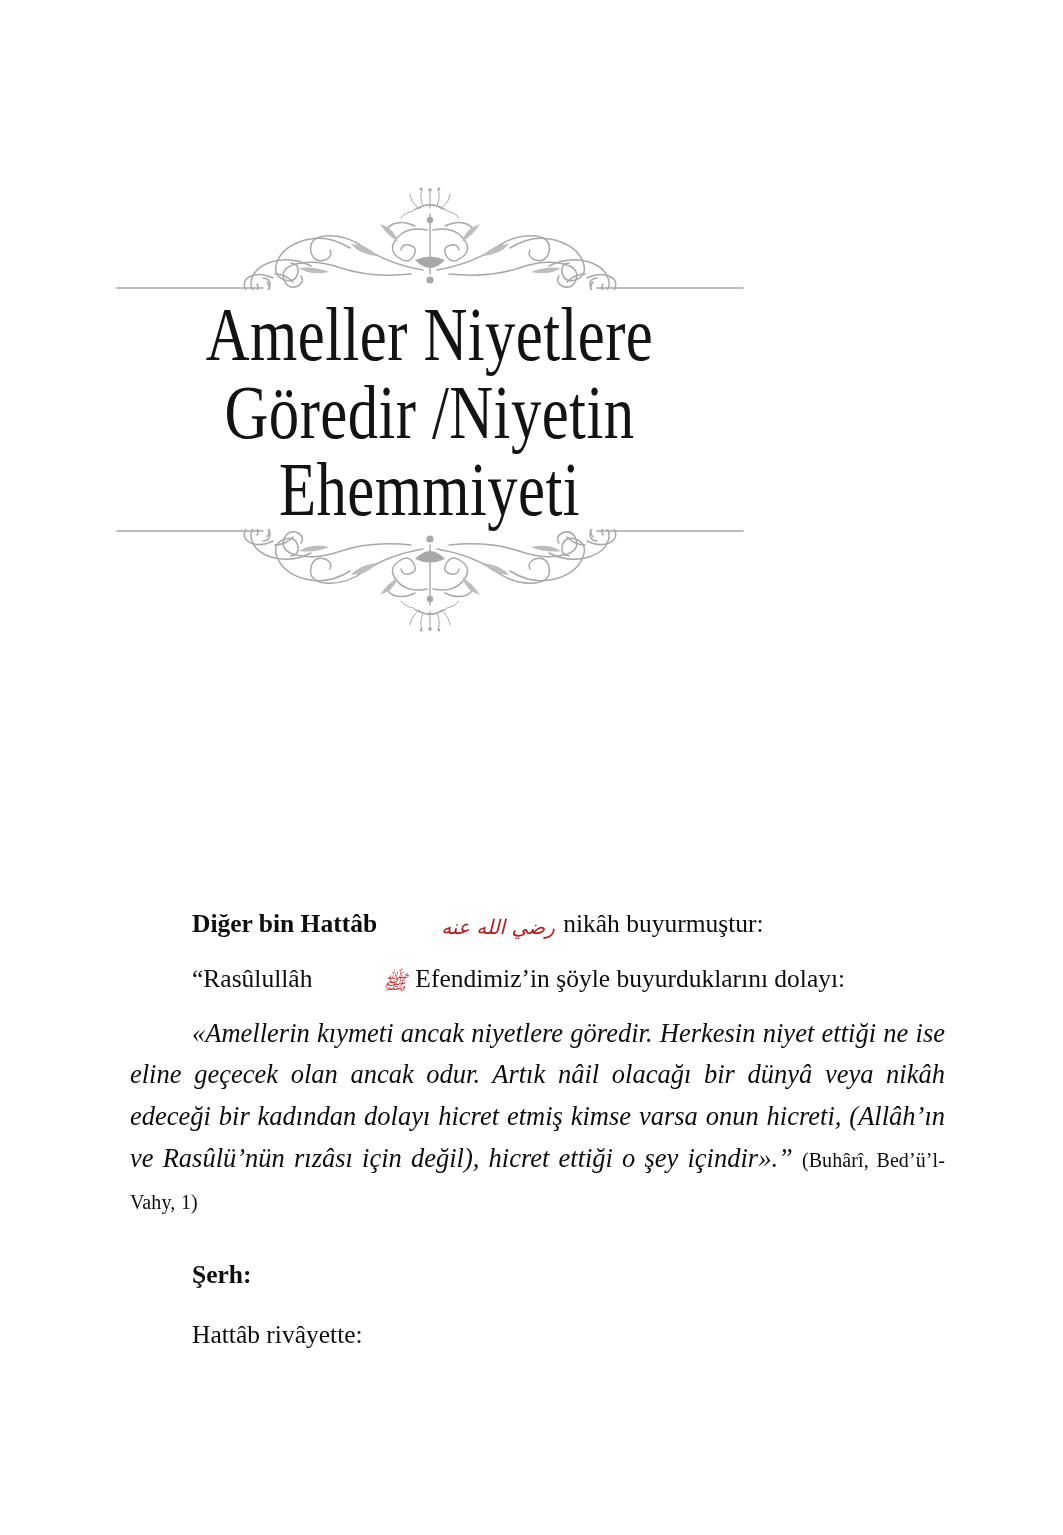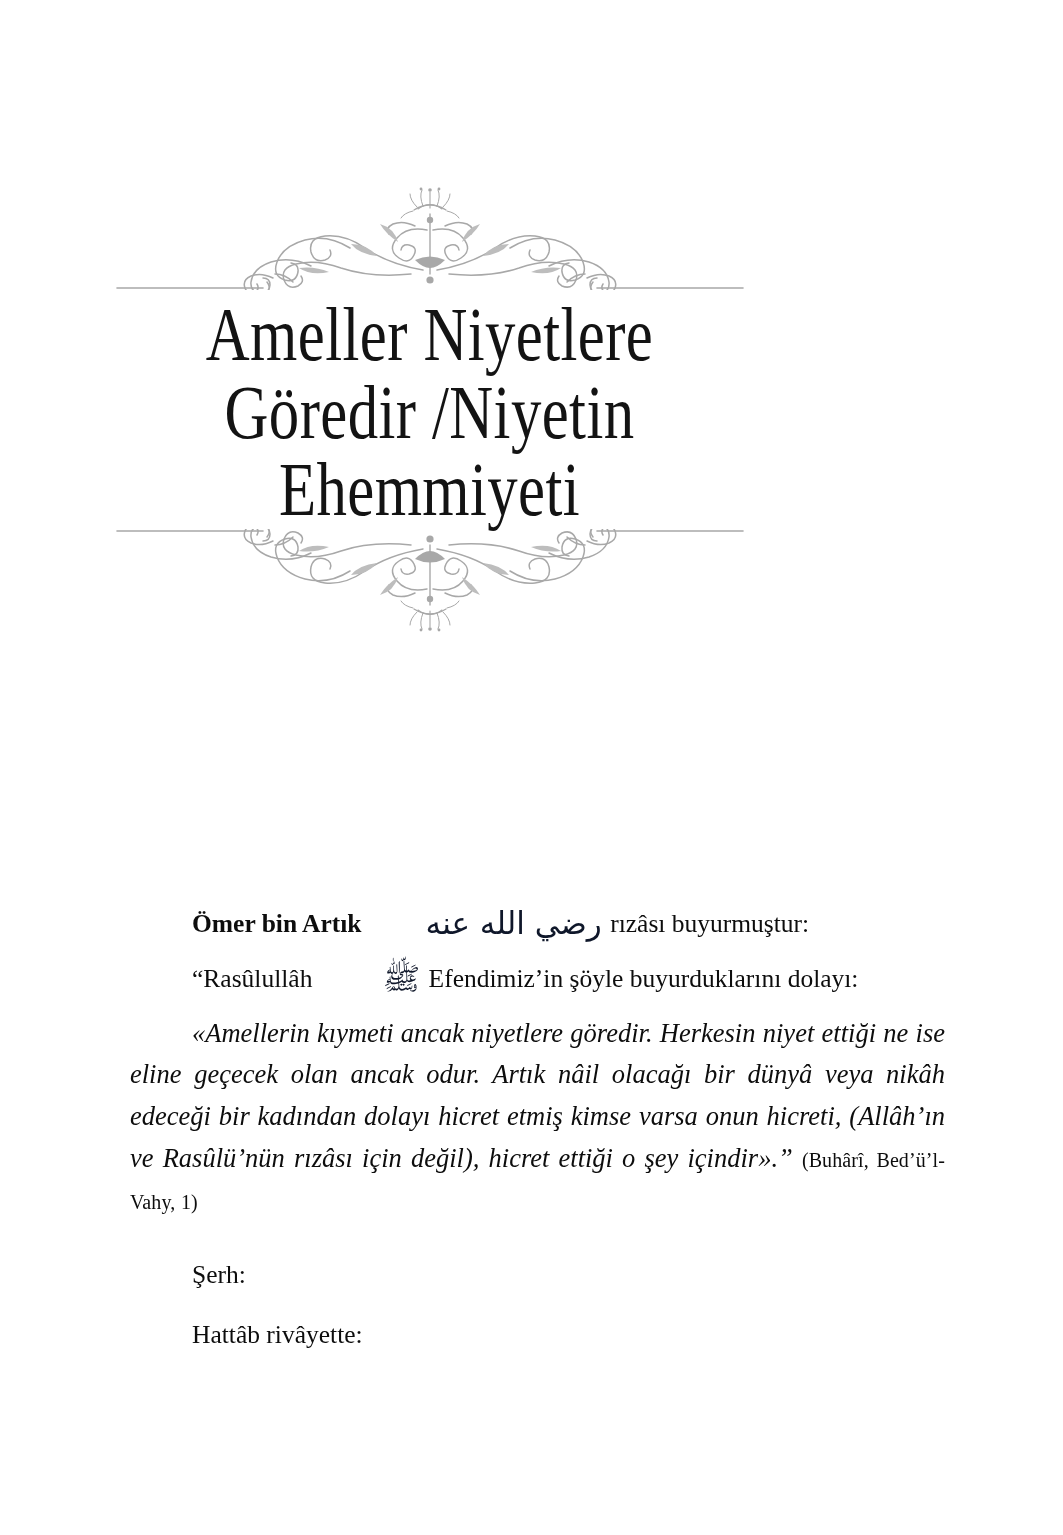--- a/index.html
+++ b/index.html
@@ -76,26 +76,27 @@
     margin-bottom: 14px;
   }
 
   .para .bold {
     font-weight: bold;
   }
 
   
   .honorific {
     font-family: "DejaVu Sans", sans-serif;
-    font-size: 31px;
+    font-size: 20px;
     line-height: 1;
     display: inline-block;
     transform: translateY(2px);
     padding: 0 2px;
-    color: #0f172a;
+    color: #b91c1c;
+    font-style: italic;
   }
 
   .hadith {
     font-style: italic;
     font-size: 26.5px;
     line-height: 1.58;
     text-align: justify;
     text-indent: 62px;
     margin: 0 0 0 0;
     word-spacing: 0.5px;
@@ -103,21 +104,21 @@
   .hadith .citation {
     font-style: normal;
     font-size: 20px;
     letter-spacing: 0.1px;
   }
 
   .section-label {
     margin: 34px 0 0 0;
     font-size: 25.5px;
     line-height: 1.5;
-    font-weight: normal;
+    font-weight: bold;
     text-indent: 62px;
   }
 
   .para.closing {
     margin-top: 22px;
   }
 </style>
 </head>
 <body>
 
@@ -245,21 +246,21 @@
         <path d="M214 94 q-14 -6 -30 -4 q12 8 30 4 Z" fill="#bdbdbd" stroke="none"></path>
         <path d="M416 94 q14 -6 30 -4 q-12 8 -30 4 Z" fill="#bdbdbd" stroke="none"></path>
       </g>
     </svg>
   </div>
 </div>
 
 <div class="body-copy">
 
   <p class="para attribution">
-    <span class="bold">Ömer bin Artık</span><span class="honorific">رضي الله عنه</span><span> rızâsı buyurmuştur:</span>
+    <span class="bold">Diğer bin Hattâb</span><span class="honorific">رضي الله عنه</span><span> nikâh buyurmuştur:</span>
   </p>
 
   <p class="para narration">
     <span>“Rasûlullâh </span><span class="honorific">ﷺ</span><span> Efendimiz’in şöyle buyurduklarını dolayı:</span>
   </p>
 
   <p class="hadith">
     <span>«Amellerin kıymeti ancak niyetlere göredir. Herkesin niyet ettiği ne ise eline geçecek olan ancak odur. Artık nâil olacağı bir dünyâ veya nikâh edeceği bir kadından dolayı hicret etmiş kimse varsa onun hicreti, (Allâh’ın ve Rasûlü’nün rızâsı için değil), hicret ettiği o şey içindir».” </span><span class="citation">(Buhârî, Bed’ü’l-Vahy, 1)</span>
   </p>
 

